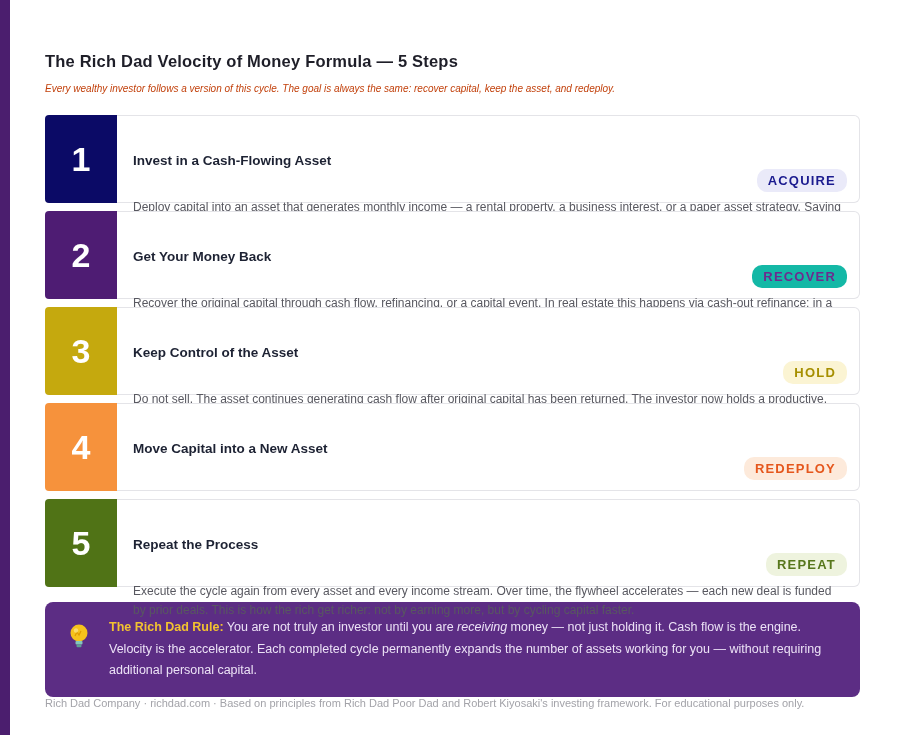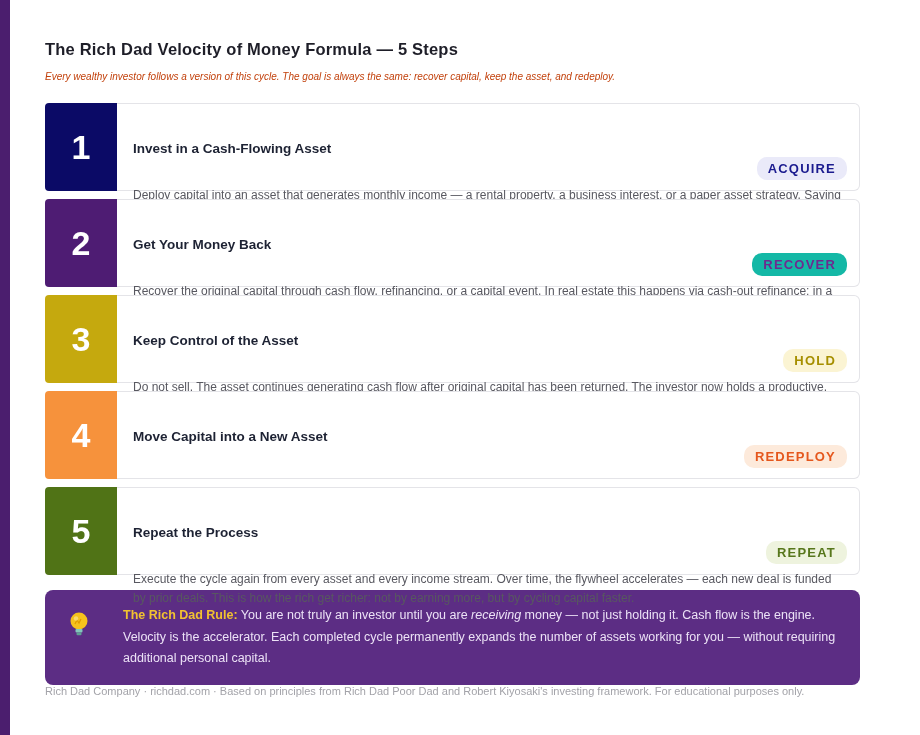--- a/index.html
+++ b/index.html
@@ -10,21 +10,21 @@
     position: relative;
     overflow: hidden;
   }
   .left-strip {
     position: absolute; left: 0; top: 0; bottom: 0; width: 10px;
   }
   .content {
     position: absolute; left: 45px; top: 0; width: 815px;
   }
   .page-title {
-    margin-top: 40px;
+    margin-top: 52px;
     font-size: 16.5px; font-weight: 700; color: #1e1e28;
     letter-spacing: 0.2px;
   }
   .page-subtitle {
     margin-top: 12px;
     font-size: 10px; font-style: italic; color: #c2410c;
   }
   .steps { margin-top: 21px; }
   .step-row {
     display: flex; align-items: stretch;
@@ -57,21 +57,21 @@
   }
   .step-desc {
     margin-top: 6px;
     font-size: 12px; color: #585860; line-height: 1.62;
     max-width: 716px;
   }
   .callout {
     margin-top: 15px;
     border-radius: 8px;
     padding: 15px 22px 15px 16px;
-    display: flex; align-items: flex-start; gap: 14px;
+    display: flex; align-items: flex-start;
   }
   .callout-icon {
     flex: 0 0 24px; margin: 6px 18px 0 6px;
   }
   .callout-text {
     font-size: 12.5px; line-height: 1.72; color: #ece2f6;
   }
   .callout-lead { font-weight: 700; }
   .callout-italic { font-style: italic; }
   .page-footer {

